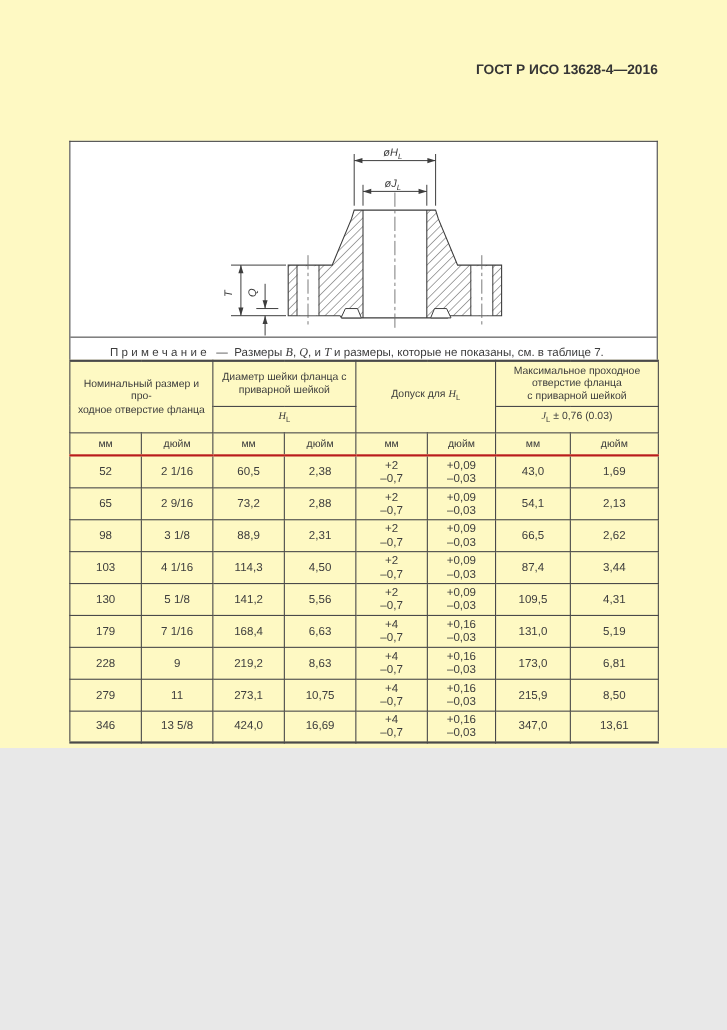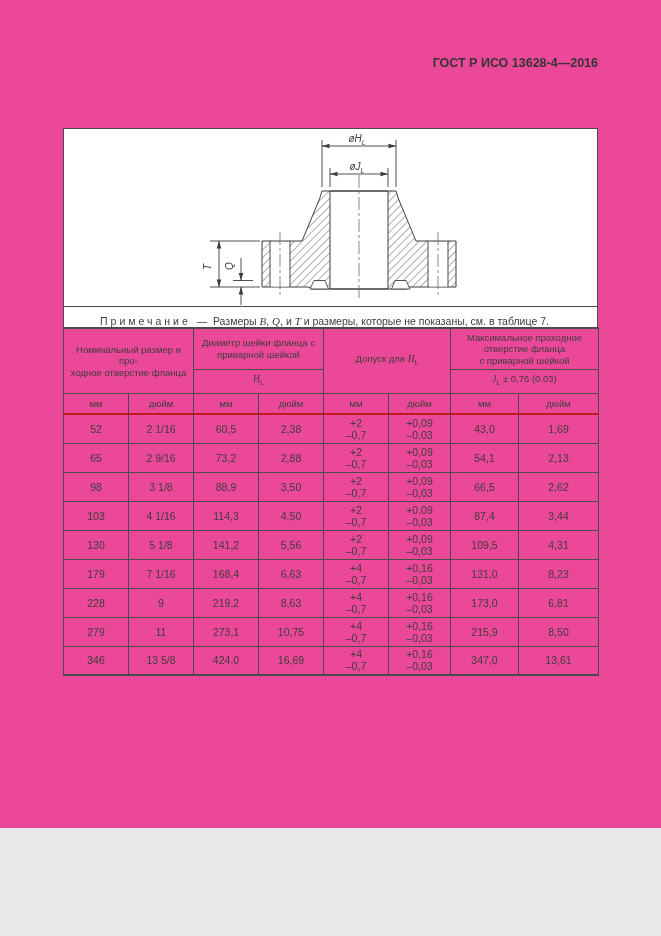--- a/index.html
+++ b/index.html
@@ -1,18 +1,18 @@
 <!DOCTYPE html>
 <html><head>
 <meta charset="utf-8">
 <style>
   * { margin:0; padding:0; box-sizing:border-box; }
   html,body { background:#e8e8e8; }
   .page {
-    position:relative; width:661px; height:828px; background:#ec4899;
+    position:relative; width:661px; height:680px; background:#fef9c3;
     margin:0 auto; font-family:"Liberation Sans", sans-serif; color:#3d3d3d;
     overflow:hidden;
   }
   .doc-header {
     position:absolute; top:56px; left:63px; width:535px;
     text-align:right; font-weight:bold; font-size:12.5px; color:#353535;
   }
   .table-title {
     position:absolute; top:89px; left:63px; width:537px;
     font-size:11px; line-height:14.5px; color:#3d3d3d;
@@ -181,21 +181,21 @@
             <div>+0,09</div>
             <div>–0,03</div>
           </td>
           <td>54,1</td>
           <td>2,13</td>
         </tr>
         <tr>
           <td>98</td>
           <td>3 1/8</td>
           <td>88,9</td>
-          <td>3,50</td>
+          <td>2,31</td>
           <td>
             <div>+2</div>
             <div>–0,7</div>
           </td>
           <td>
             <div>+0,09</div>
             <div>–0,03</div>
           </td>
           <td>66,5</td>
           <td>2,62</td>
@@ -239,21 +239,21 @@
           <td>6,63</td>
           <td>
             <div>+4</div>
             <div>–0,7</div>
           </td>
           <td>
             <div>+0,16</div>
             <div>–0,03</div>
           </td>
           <td>131,0</td>
-          <td>8,23</td>
+          <td>5,19</td>
         </tr>
         <tr>
           <td>228</td>
           <td>9</td>
           <td>219,2</td>
           <td>8,63</td>
           <td>
             <div>+4</div>
             <div>–0,7</div>
           </td>

